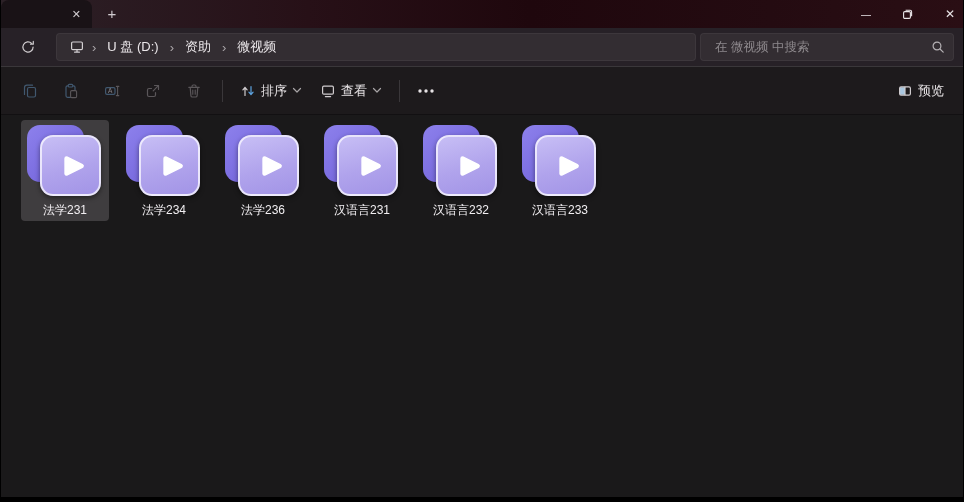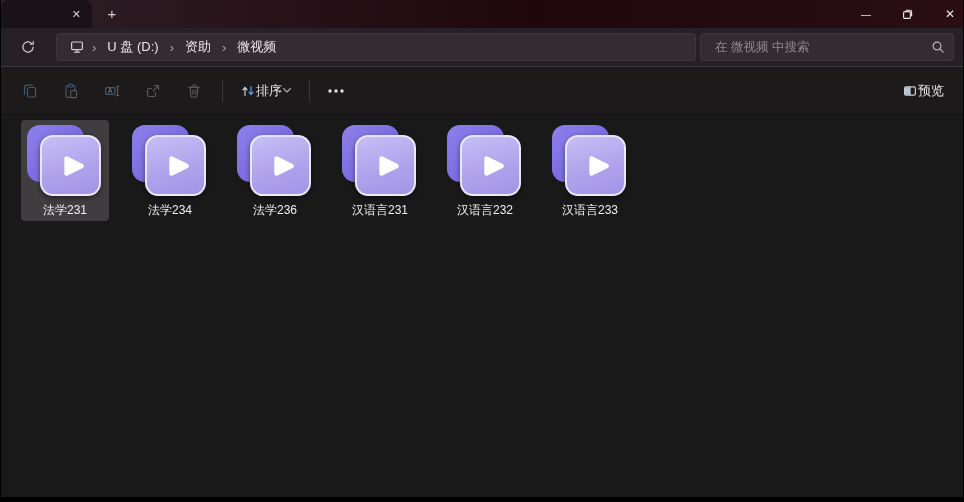--- a/index.html
+++ b/index.html
@@ -55,29 +55,29 @@
   .search-field input::placeholder{color:#8e898d;opacity:1;}
 
   
   .commandbar{
     height:48px;flex:0 0 48px;background:#1d1a1c;display:flex;align-items:center;
     padding:0 10px 0 8px;border-bottom:1px solid #121012;box-sizing:border-box;
   }
   .tool-ico{width:41px;height:32px;display:flex;align-items:center;justify-content:center;border-radius:4px;}
   .cb-divider{width:1px;height:22px;background:#3a373a;margin:0 8px;flex:0 0 1px;}
   .cb-btn{
-    height:32px;display:flex;align-items:center;padding:0 9px;border-radius:4px;
+    height:32px;display:flex;align-items:center;gap:5px;padding:0 9px;border-radius:4px;
     color:#e6e2e4;font-size:13px;white-space:nowrap;
   }
   .more-btn{width:36px;height:32px;display:flex;align-items:center;justify-content:center;border-radius:4px;}
   .preview-btn{margin-left:auto;}
 
   
   .content{flex:1;background:#1a191a;padding:5px 0 0 20px;box-sizing:border-box;}
-  .grid{display:flex;gap:17px;}
+  .grid{display:flex;gap:11px;}
   .cell{
     width:88px;height:101px;border-radius:4px;display:flex;flex-direction:column;
     align-items:center;padding-top:5px;box-sizing:border-box;
   }
   .cell.selected{background:#3f3d3f;}
   .thumb{width:78px;height:74px;position:relative;flex:0 0 74px;}
   .back-sq{
     position:absolute;left:1px;top:0;width:57px;height:57px;border-radius:13px;
     background:linear-gradient(135deg,#8d81ec,#6c5cd6);
   }
@@ -211,20 +211,34 @@
         </svg>
       </span>
       <span>排序</span>
       <span>
         <svg width="10" height="7" viewBox="0 0 10 7">
             <polyline points="1.5,1.5 5,5 8.5,1.5" fill="none" stroke="#a8a4a6" stroke-width="1.2" stroke-linecap="round" stroke-linejoin="round"></polyline>
           </svg>
       </span>
     </div>
 
+    <div class="cb-btn">
+      <span>
+        <svg width="16" height="16" viewBox="0 0 16 16">
+          <rect x="2.6" y="3.2" width="10.8" height="8" rx="1.2" fill="none" stroke="#d0ccce" stroke-width="1.2"></rect>
+          <path d="M5.4 13.6h5.2" stroke="#d0ccce" stroke-width="1.2" stroke-linecap="round"></path>
+        </svg>
+      </span>
+      <span>查看</span>
+      <span>
+        <svg width="10" height="7" viewBox="0 0 10 7">
+            <polyline points="1.5,1.5 5,5 8.5,1.5" fill="none" stroke="#a8a4a6" stroke-width="1.2" stroke-linecap="round" stroke-linejoin="round"></polyline>
+          </svg>
+      </span>
+    </div>
 
     <div class="cb-divider"></div>
 
     <div class="more-btn">
       <span>
         <svg width="18" height="6" viewBox="0 0 18 6">
           <circle cx="3" cy="3" r="1.7" fill="#e6e2e4"></circle>
             <circle cx="9" cy="3" r="1.7" fill="#e6e2e4"></circle>
             <circle cx="15" cy="3" r="1.7" fill="#e6e2e4"></circle>
         </svg>

